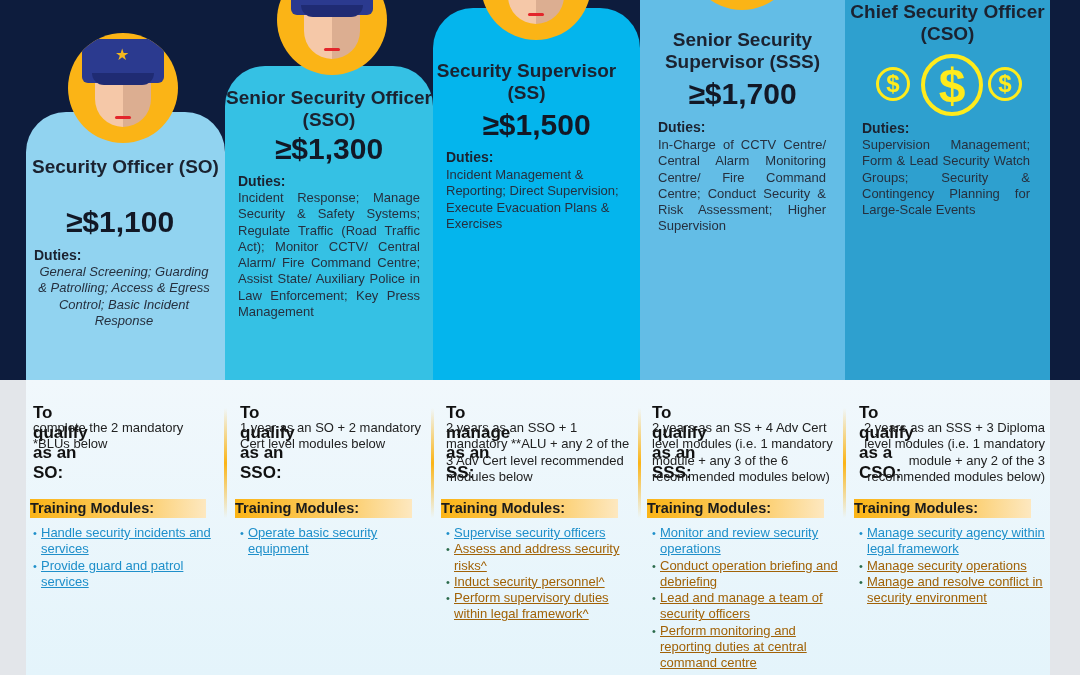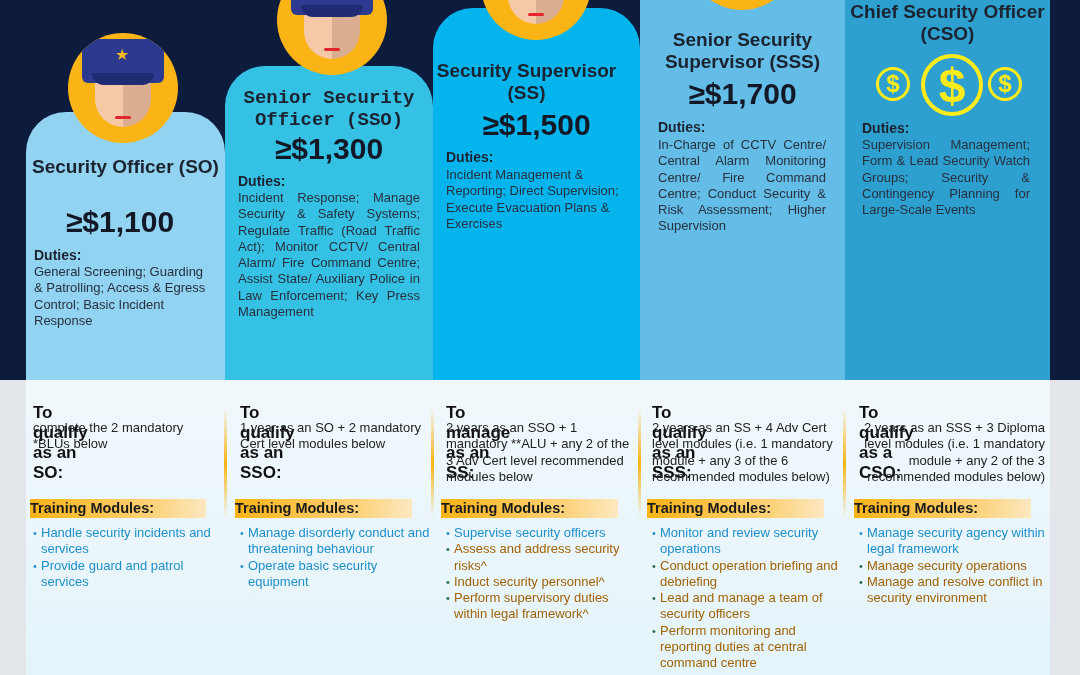--- a/index.html
+++ b/index.html
@@ -71,23 +71,23 @@
     .duties-label {
       position: absolute; font-weight: bold; color: #1b2230; font-size: 14px;
     }
     .duties-text {
       position: absolute; color: #26303f; font-size: 13px; line-height: 16.3px;
       text-align: justify;
     }
     .col-so .title   { left: 26px;  width: 199px; top: 156px; }
     .col-so .salary  { left: 26px;  width: 188px; top: 205px; }
     .col-so .duties-label { left: 34px; top: 247px; }
-    .col-so .duties-text  { left: 34px; top: 264px; width: 180px; text-align: left; }
-
-    .col-sso .title  { left: 225px; width: 208px; top: 87px; font-family: Liberation Mono, monospace; }
+    .col-so .duties-text  { left: 34px; top: 264px; width: 180px; text-align: center; font-style: italic; }
+
+    .col-sso .title  { left: 225px; width: 208px; top: 87px; }
     .col-sso .salary { left: 225px; width: 208px; top: 132px; }
     .col-sso .duties-label { left: 238px; top: 173px; }
     .col-sso .duties-text  { left: 238px; top: 190px; width: 182px; }
 
     .col-ss .title   { left: 433px; width: 187px; top: 60px; }
     .col-ss .salary  { left: 433px; width: 207px; top: 108px; }
     .col-ss .duties-label { left: 446px; top: 149px; }
     .col-ss .duties-text  { left: 446px; top: 167px; width: 184px; text-align: left; }
 
     .col-sss .title  { left: 640px; width: 205px; top: 29px; }
@@ -152,21 +152,21 @@
     .col-sso .tm-label { left: 235px; width: 177px; }
     .col-ss .tm-label  { left: 441px; width: 177px; }
     .col-sss .tm-label { left: 647px; width: 177px; }
     .col-cso .tm-label { left: 854px; width: 177px; }
 
     .modules {
       position: absolute; top: 525px; list-style: none;
       font-size: 13px; line-height: 16.3px;
     }
     .modules li {
-      position: relative; padding-left: 8px;
+      position: relative; padding-left: 8px; text-decoration: underline;
     }
     .modules li::before {
       content: "\2022"; position: absolute; left: 0; top: 0; font-size: 11px;
     }
     .modules li.mandatory { color: #1e8fca; }
     .modules li.mandatory::before { color: #1e8fca; }
     .modules li.elective { color: #a16207; }
     .modules li.elective::before { color: #2a6a4a; }
     .col-so .modules  { left: 33px;  width: 186px; }
     .col-sso .modules { left: 240px; width: 190px; }
@@ -214,21 +214,20 @@
   <h2 class="title">Senior Security Officer (SSO)</h2>
   <div class="salary">≥$1,300</div>
   <div class="duties-label">Duties:</div>
   <p class="duties-text">Incident Response; Manage Security &amp; Safety Systems; Regulate Traffic (Road Traffic Act); Monitor CCTV/ Central Alarm/ Fire Command Centre; Assist State/ Auxiliary Police in Law Enforcement; Key Press Management</p>
   <div class="panel"></div>
   <div class="divider" style="left:224px"></div>
   <div class="qual-label">To qualify as an SSO:</div>
   <p class="qual-text">1 year as an SO + 2 mandatory Cert level modules below</p>
   <div class="tm-label">Training Modules:</div>
   <ul class="modules">
-    <li class="mandatory">Manage disorderly conduct and threatening behaviour</li>
     <li class="mandatory">Operate basic security equipment</li>
   </ul>
 </section>
 
 <section class="col col-ss">
   <div class="card"></div>
   <div class="avatar">
     <div class="face"></div>
     <div class="lips"></div>
   </div>

